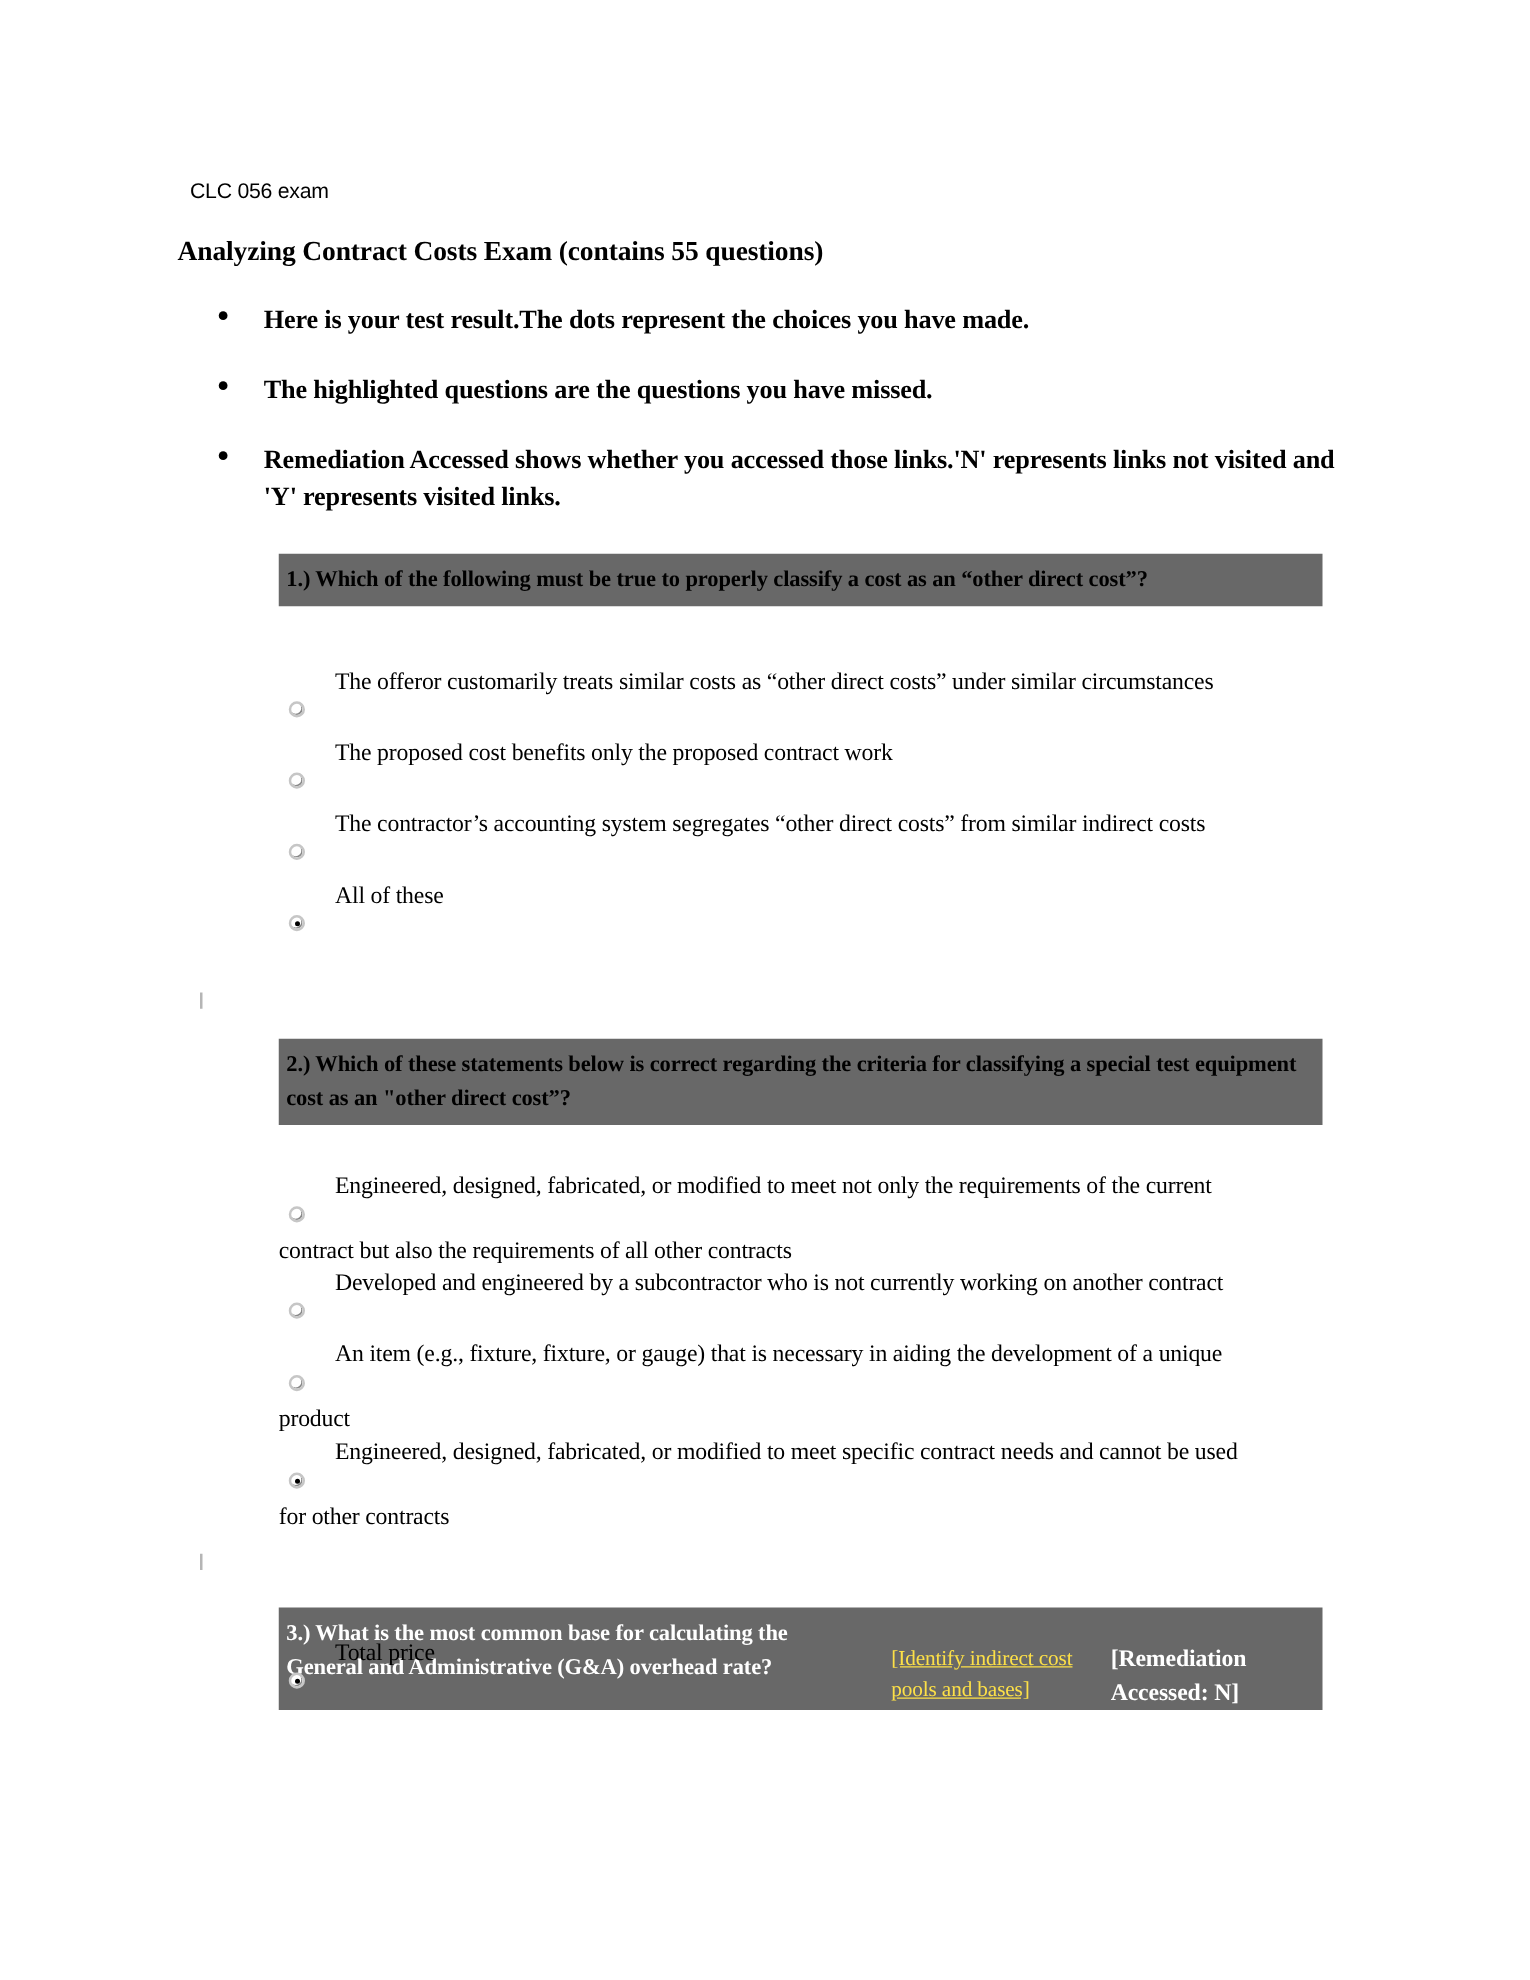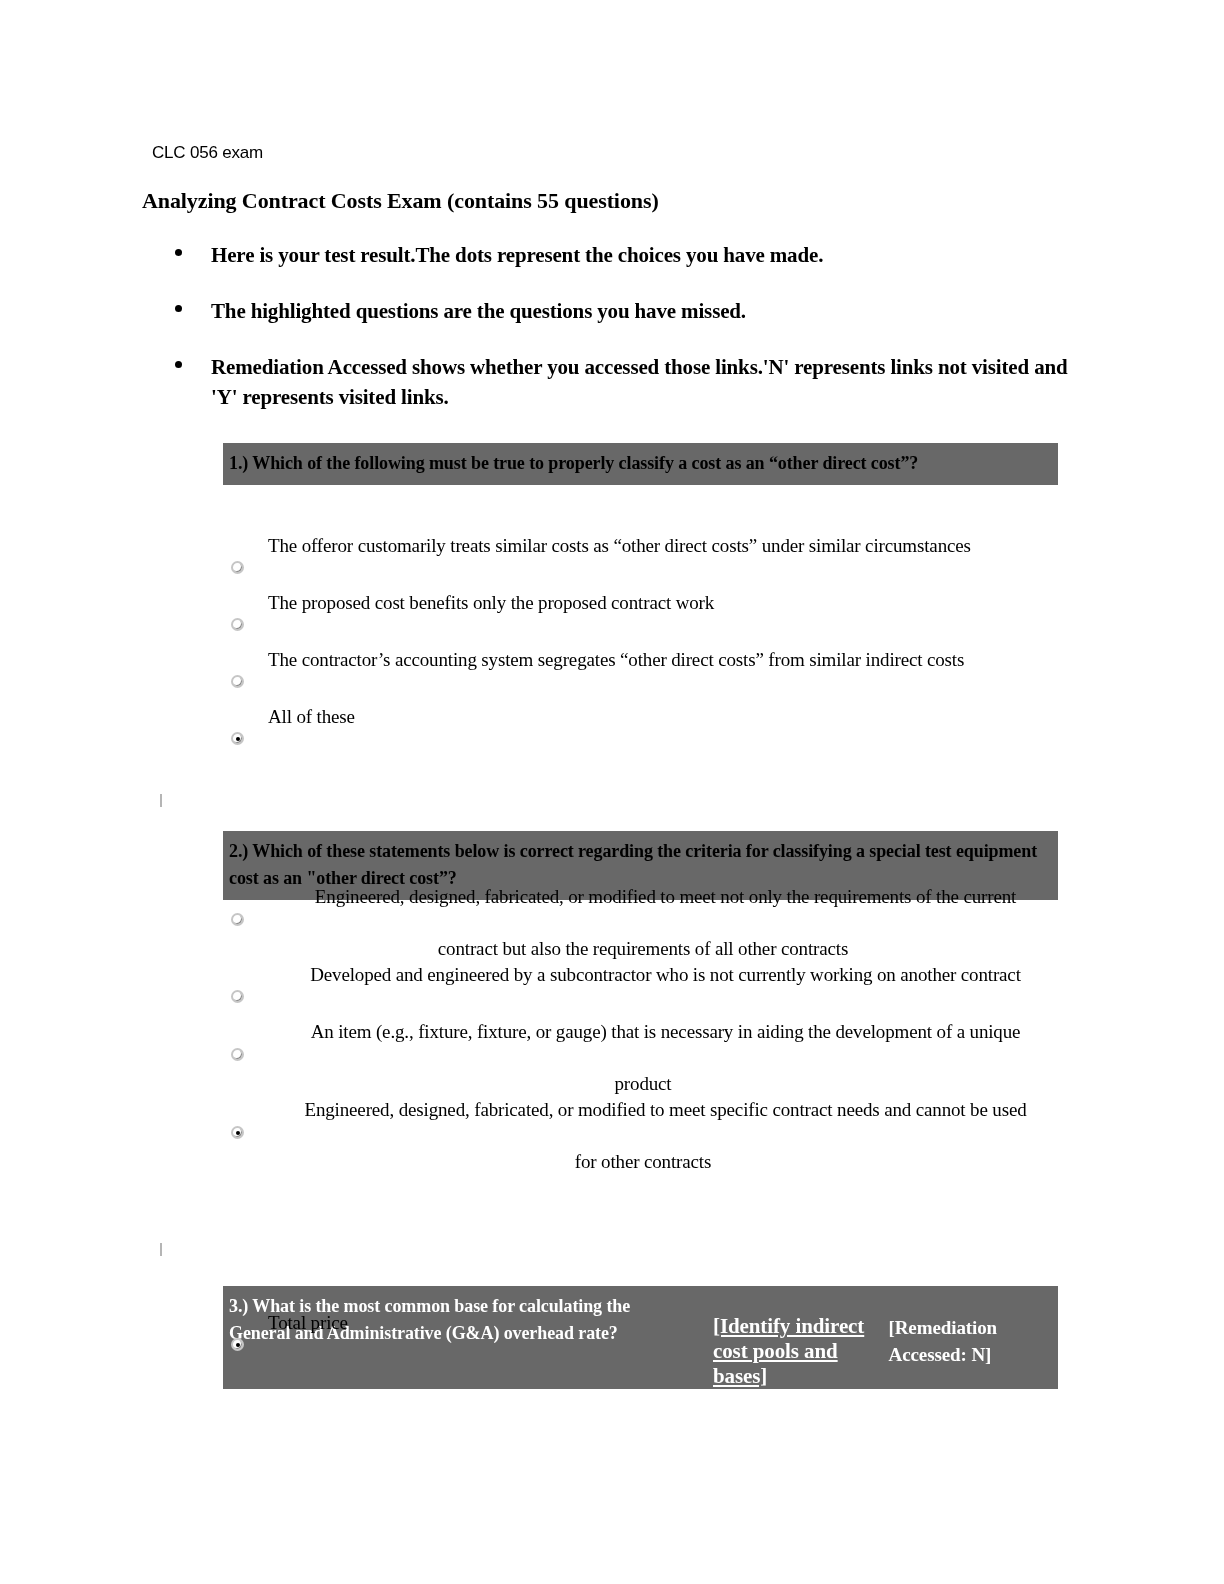--- a/index.html
+++ b/index.html
@@ -97,24 +97,24 @@
   .qbar.with-remed { display: flex; align-items: flex-start; }
   .qbar.with-remed .qtext {
     flex: 0 0 460px;
     width: 460px;
   }
   .remed-link {
     display: block;
     margin-top: 28px;
     margin-left: 18px;
     width: 160px;
-    font-weight: bold;
-    font-size: 21px;
+    font-weight: normal;
+    font-size: 17px;
     line-height: 25px;
-    color: #ffffff;
+    color: #fde047;
     text-decoration: underline;
     letter-spacing: -0.1px;
   }
   .remed-status {
     display: block;
     margin-top: 28px;
     margin-left: 16px;
     width: 170px;
     font-weight: bold;
     font-size: 19px;
@@ -221,21 +221,21 @@
       <span class="opt-text">All of these</span>
     </div>
   </div>
 
   <div class="tick" style="top:794px;"></div>
 
   <div class="qbar dark-text" style="top:831px;">
     <span class="qtext">2.) Which of these statements below is correct regarding the criteria for classifying a special test equipment cost as an "other direct cost”?</span>
   </div>
 
-  <div class="opts" style="top:884px;text-align:center;">
+  <div class="opts" style="top:936px;">
     <div class="opt" style="height:78px;">
       <span class="radio" style="top:29px;"></span>
       <span class="opt-text">Engineered, designed, fabricated, or modified to meet not only the requirements of the current</span>
       <span class="opt-cont" style="margin-top:26px;">contract but also the requirements of all other contracts</span>
     </div>
     <div class="opt" style="height:57px;">
       <span class="radio" style="top:28px;"></span>
       <span class="opt-text">Developed and engineered by a subcontractor who is not currently working on another contract</span>
     </div>
     <div class="opt" style="height:78px;">

